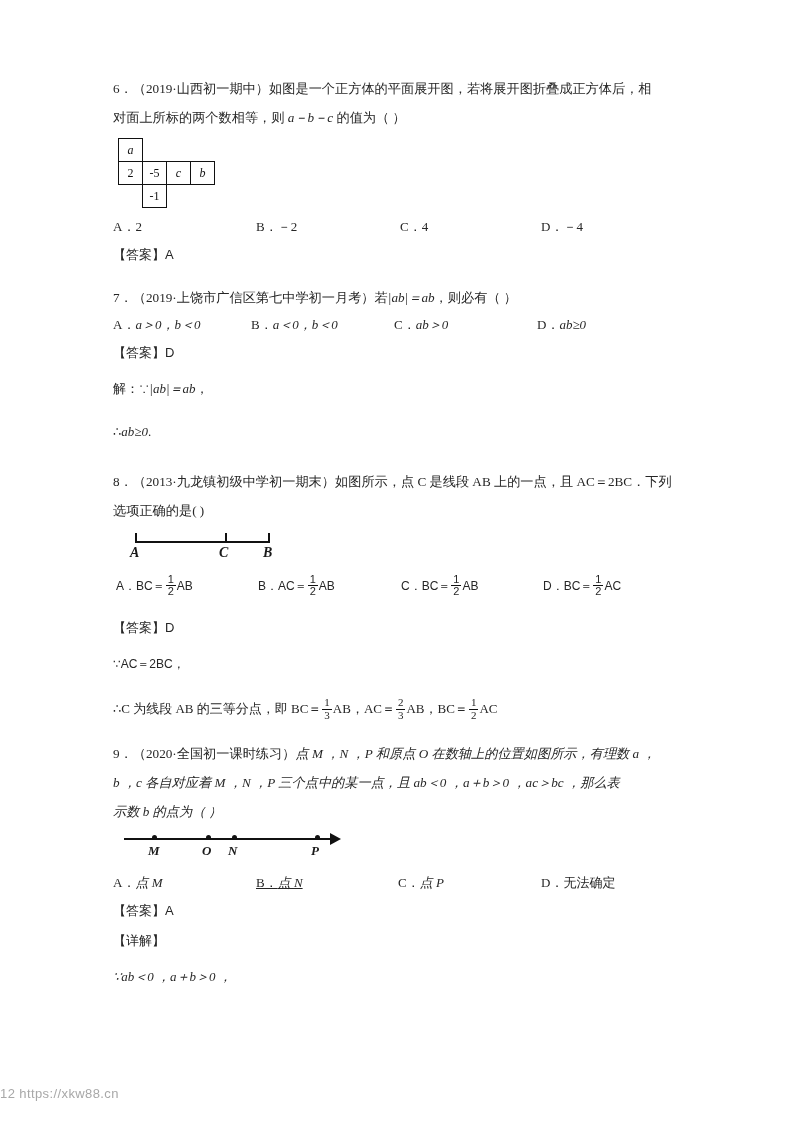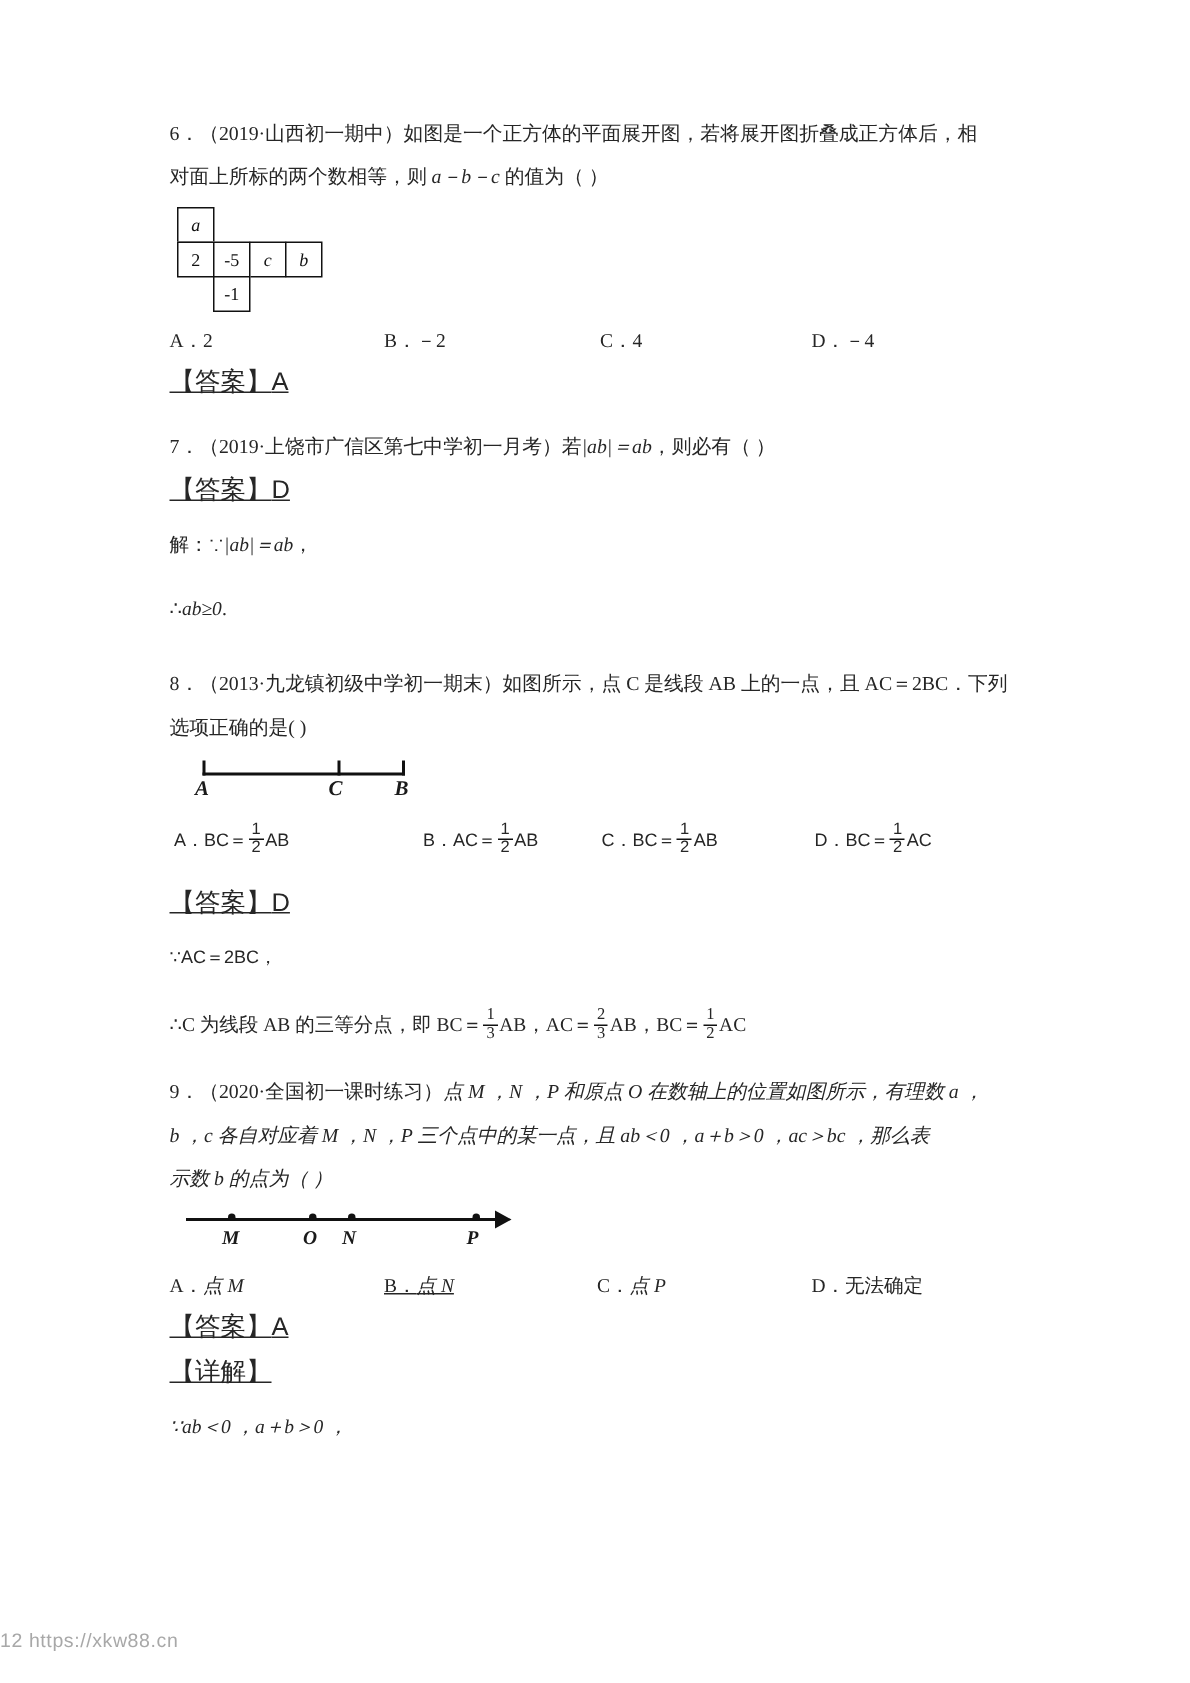--- a/index.html
+++ b/index.html
@@ -44,24 +44,23 @@
     height: 26px;
     font-size: 13px;
     line-height: 26px;
   }
   .opt {
     position: absolute;
     white-space: nowrap;
     color: #262626;
   }
   .ans {
-    font-size: 17px;
+    font-size: 13px;
     line-height: 30px;
     color: #262626;
-    text-decoration: underline;
   }
   .sol {
     font-size: 13px;
     line-height: 30px;
     color: #262626;
   }
 
   
   .mi {
     font-family: "Liberation Serif", "DejaVu Serif", serif;
@@ -222,20 +221,26 @@
       </div>
     </div>
 
     <div class="gap-md"></div>
 
     <div>
       <div class="q-line q-para">
         <span>7</span><span>．</span><span>（2019·上饶市广信区第七中学初一月考）</span><span>若</span><span class="mi">|ab|＝ab</span><span>，则必有（    ）</span>
       </div>
 
+      <div class="opts">
+        <span class="opt" style="left:0px;"><span>A．</span><span class="mi">a＞0，b＜0</span></span>
+        <span class="opt" style="left:138px;"><span>B．</span><span class="mi">a＜0，b＜0</span></span>
+        <span class="opt" style="left:281px;"><span>C．</span><span class="mi">ab＞0</span></span>
+        <span class="opt" style="left:424px;"><span>D．</span><span class="mi">ab≥0</span></span>
+      </div>
 
       <div class="ans">
         <span>【答案】</span><span class="sans">D</span>
       </div>
 
       <div class="gap-sm"></div>
 
       <div class="sol">
         <span>解：∵</span><span class="mi">|ab|＝ab</span><span>，</span>
       </div>
@@ -267,21 +272,21 @@
         <div class="seglabel" style="left:144px;">B</div>
       </div>
 
       <div class="opts" style="height:34px;">
         <span class="opt sans" style="left:3px; font-size:12px;">
           <span>A．</span><span>BC＝</span><span class="frac">
               <span class="num">1</span>
               <span class="den">2</span>
             </span><span>AB</span>
         </span>
-        <span class="opt sans" style="left:145px; font-size:12px;margin-left:24px;">
+        <span class="opt sans" style="left:145px; font-size:12px;">
           <span>B．</span><span>AC＝</span><span class="frac">
               <span class="num">1</span>
               <span class="den">2</span>
             </span><span>AB</span>
         </span>
         <span class="opt sans" style="left:288px; font-size:12px;">
           <span>C．</span><span>BC＝</span><span class="frac">
               <span class="num">1</span>
               <span class="den">2</span>
             </span><span>AB</span>

